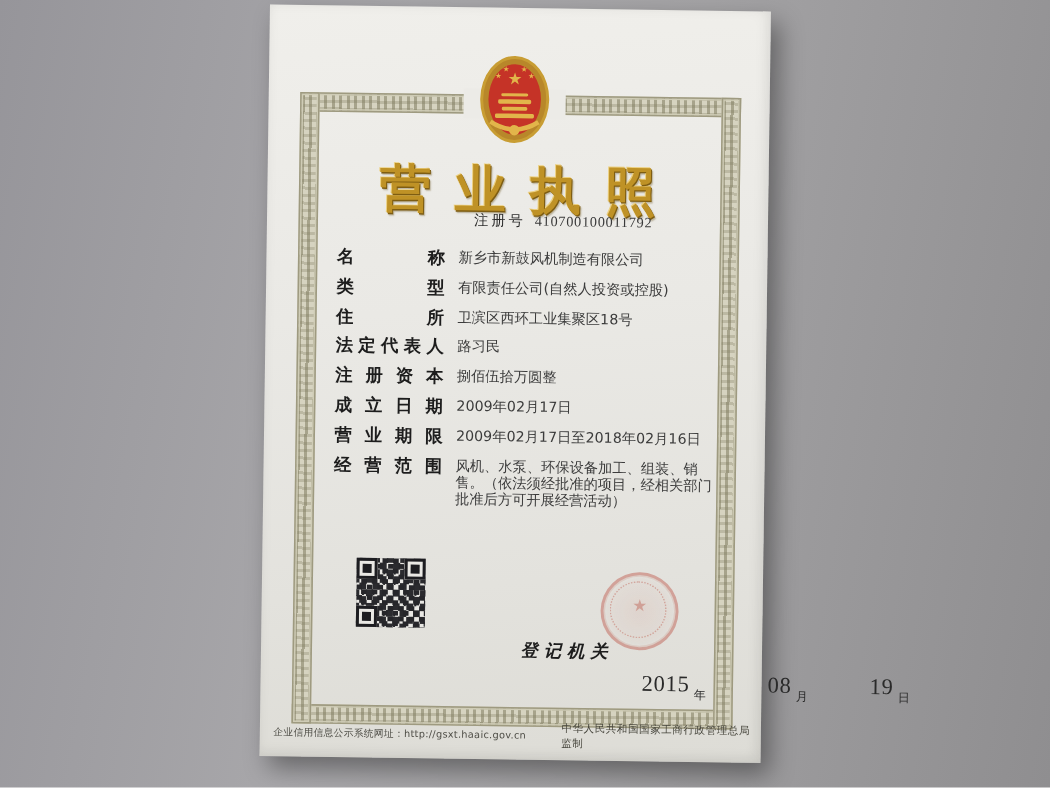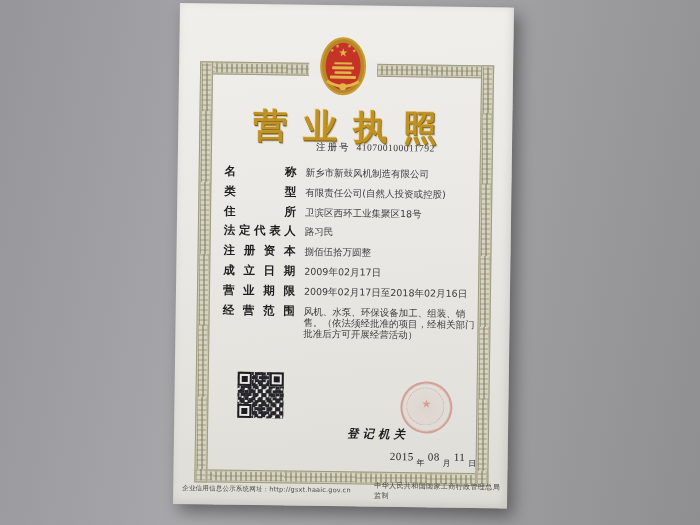--- a/index.html
+++ b/index.html
@@ -67,21 +67,21 @@
     background:radial-gradient(circle at 50% 50%, rgba(200,100,85,.10) 0%, rgba(200,100,85,.04) 60%, rgba(0,0,0,0) 70%);
   }
   .seal::before{
     content:"★";position:absolute;left:0;right:0;top:14px;text-align:center;
     font-size:11px;color:rgba(186,80,66,.40);
   }
   .seal-ring{position:absolute;left:4px;top:4px;width:36px;height:36px;border-radius:50%;border:1.5px dotted rgba(186,80,66,.38);}
   
   .regorg{position:absolute;z-index:3;left:173px;top:421px;font-size:11.5px;font-weight:bold;letter-spacing:4px;color:#1d1d1d;font-style:italic;}
   .dateline{position:absolute;z-index:3;left:216px;top:441px;color:#2a2a2a;white-space:nowrap;}
-  .dateline .num{font-family:"Liberation Serif",serif;font-size:11px;position:relative;top:-2px;letter-spacing:.5px;}
+  .dateline .num{font-family:"Liberation Serif",serif;font-size:15px;position:relative;top:-2px;letter-spacing:.5px;margin-left:38px;}
   .dateline .cjk{font-size:8px;position:relative;top:3px;margin:0 3px;}
   
   .footer-left{position:absolute;z-index:3;left:9px;top:481px;font-size:6.5px;color:#4d4c45;letter-spacing:.2px;}
   .footer-right{position:absolute;z-index:3;left:201px;top:475px;font-size:7px;color:#46453c;letter-spacing:.4px;}
 </style>
 </head>
 <body>
 
 <div class="photo">
   <div class="paper">
@@ -158,20 +158,20 @@
       <div class="finder f-tr"></div>
       <div class="finder f-bl"></div>
     </div>
 
     <div class="seal">
       <div class="seal-ring"></div>
     </div>
 
     <div class="regorg">登记机关</div>
     <div class="dateline">
-      <span class="num">2015</span><span class="cjk">年</span><span class="num">08</span><span class="cjk">月</span><span class="num">11</span><span class="cjk">日</span>
+      <span class="num">2015</span><span class="cjk">年</span><span class="num">08</span><span class="cjk">月</span><span class="num">19</span><span class="cjk">日</span>
     </div>
 
     <div class="footer-left">企业信用信息公示系统网址：http://gsxt.haaic.gov.cn</div>
     <div class="footer-right">中华人民共和国国家工商行政管理总局监制</div>
 
   </div>
 </div>
 
 </body></html>

